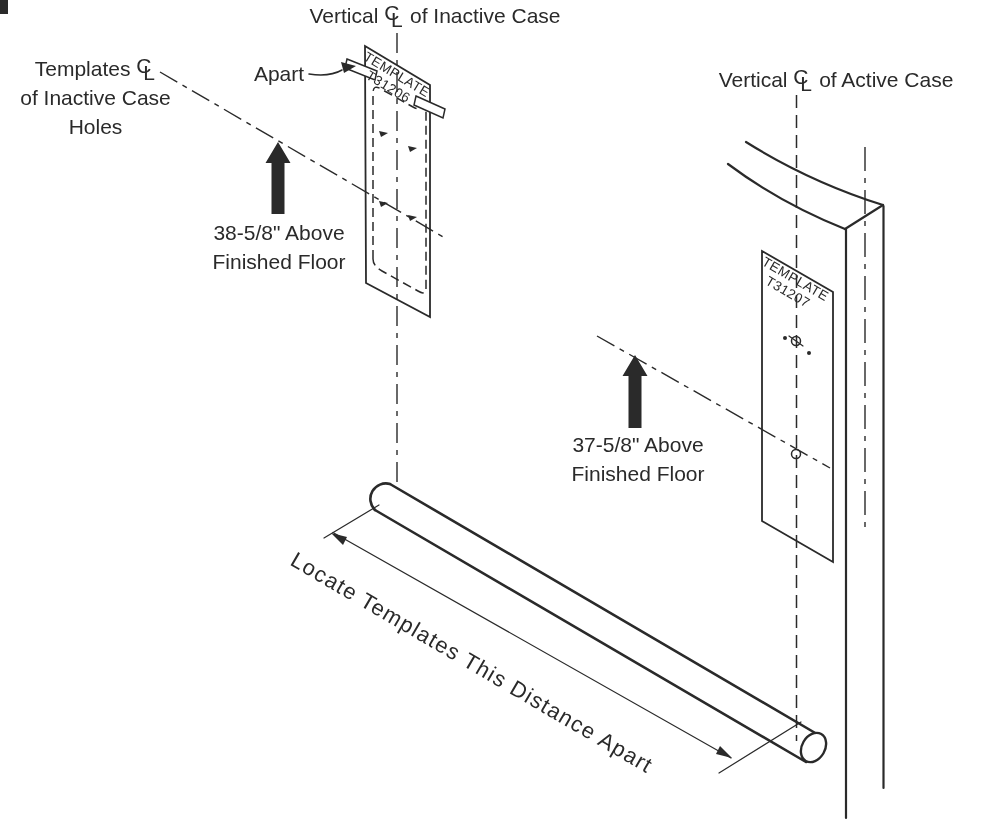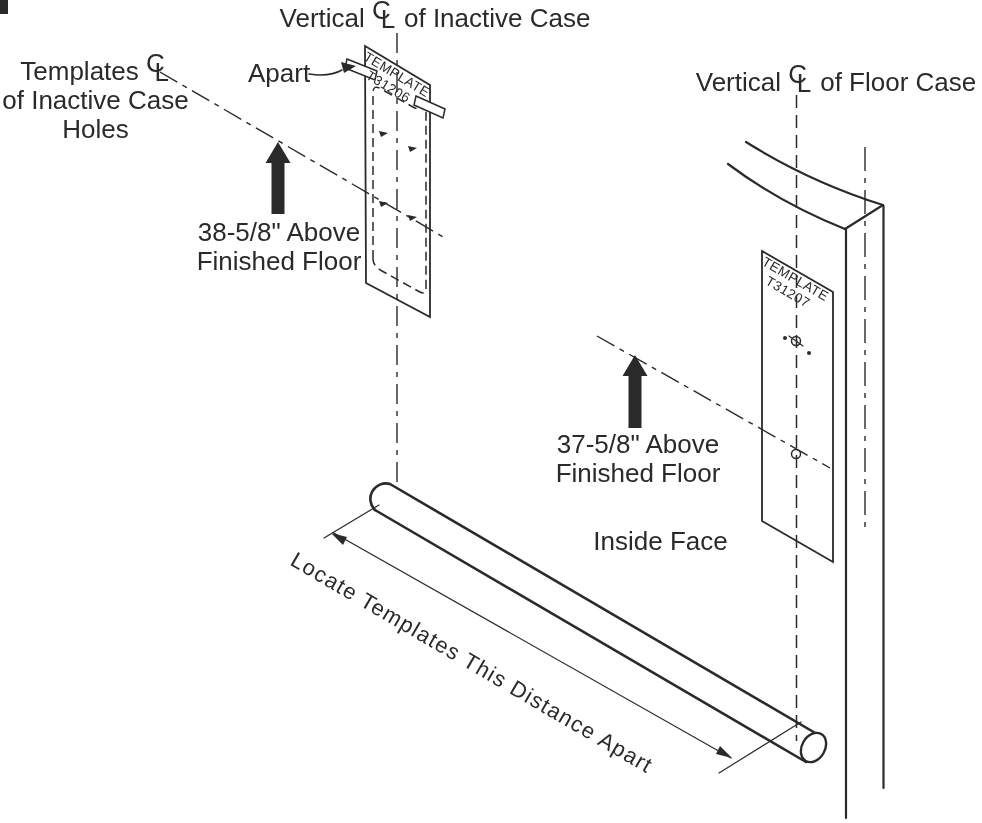--- a/index.html
+++ b/index.html
@@ -4,21 +4,21 @@
 <style>
   :root { --ink:#2a2a2a; --paper:#ffffff; }
   html,body { margin:0; padding:0; background:var(--paper); }
   .stage {
     position:relative; width:982px; height:823px; overflow:hidden;
     background:var(--paper); color:var(--ink);
     font-family:"Liberation Sans", sans-serif;
   }
   .stage svg { position:absolute; left:0; top:0; }
   .lbl {
-    position:absolute; font-size:26px; line-height:29px;
+    position:absolute; font-size:21px; line-height:29px;
     text-align:center; color:var(--ink); white-space:nowrap;
   }
   
   .ln   { fill:none; stroke:var(--ink); stroke-width:2; stroke-linecap:round; stroke-linejoin:round; }
   .sheet{ fill:var(--paper); stroke:var(--ink); stroke-width:1.8; }
   .thin { stroke-width:1.5; }
   .hair { stroke-width:1.2; }
   .thick{ stroke-width:2.6; }
   .door { stroke-width:2.2; }
   .fillink { fill:var(--ink); stroke:none; }
@@ -134,32 +134,31 @@
   </div>
 
   <div class="lbl" style="left:193px; top:218px; width:172px;">
     <div>38-5/8" Above</div>
     <div>Finished Floor</div>
   </div>
 
   <div class="lbl" style="left:692px; top:65px; width:288px;">
     <span>Vertical</span>
     <span class="cl"><span class="cl-c">C</span><span class="cl-l">L</span></span>
-    <span>of Floor Case</span>
+    <span>of Active Case</span>
   </div>
 
   <div class="tpl-lbl" style="left:767px; top:254px; width:74px; transform:rotate(30deg);">
     <div>TEMPLATE</div>
     <div>T31207</div>
   </div>
 
   <div class="lbl" style="left:551px; top:430px; width:174px;">
     <div>37-5/8" Above</div>
     <div>Finished Floor</div>
   </div>
 
   <div class="lbl" style="left:589px; top:527px; width:143px; line-height:28px;">
-    <div>Inside Face</div>
   </div>
 
   <div class="rot-note" style="left:299px; top:547px; transform:rotate(30.3deg);">Locate Templates This Distance Apart</div>
 
 </div>
 
 </body></html>

